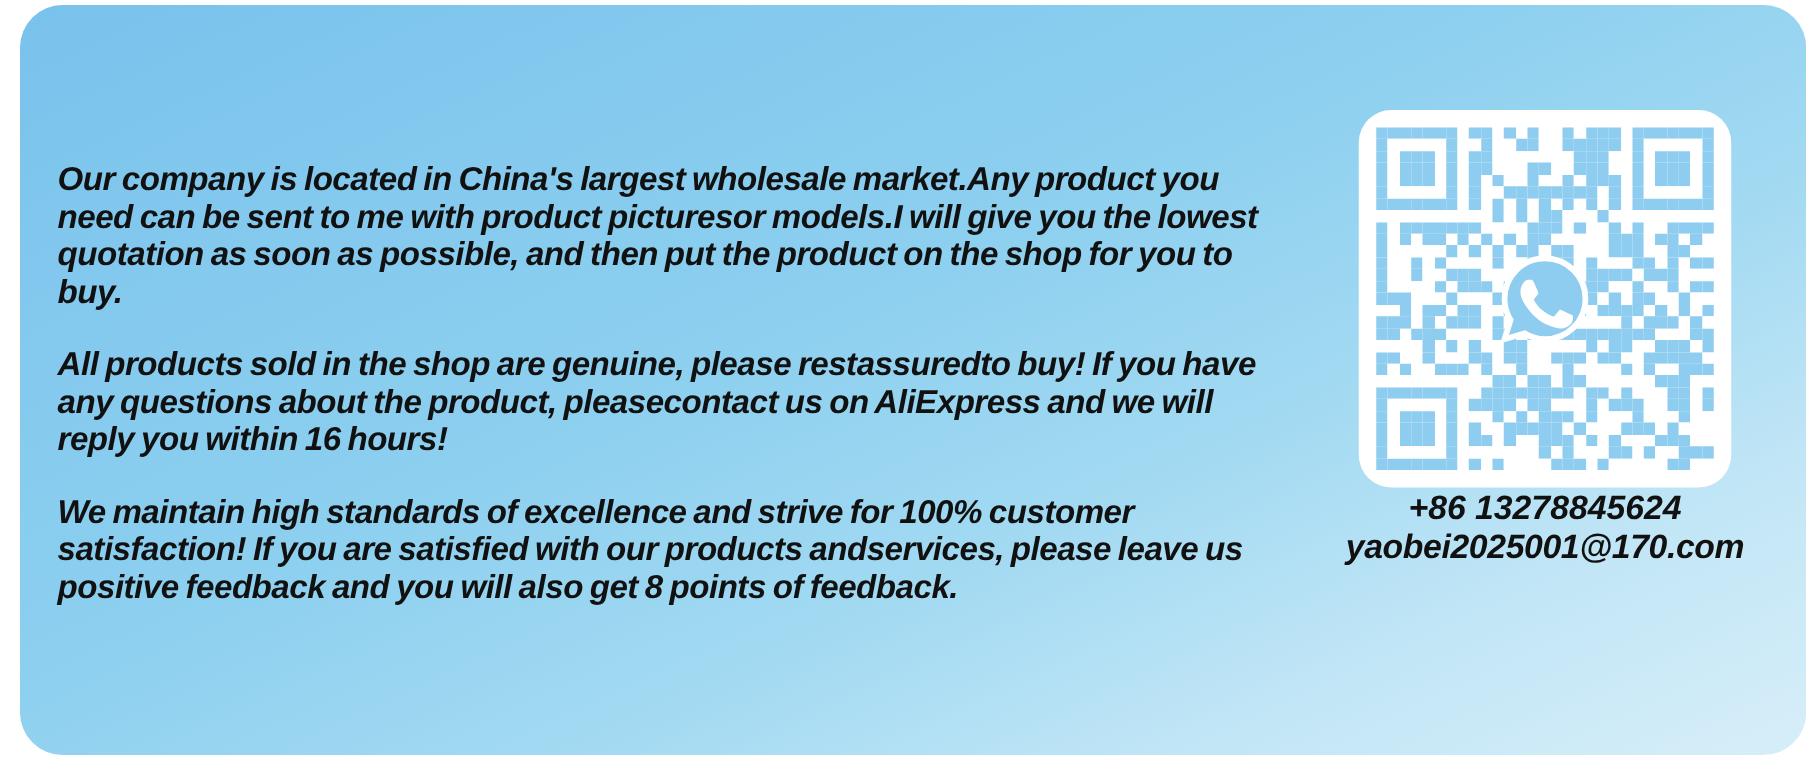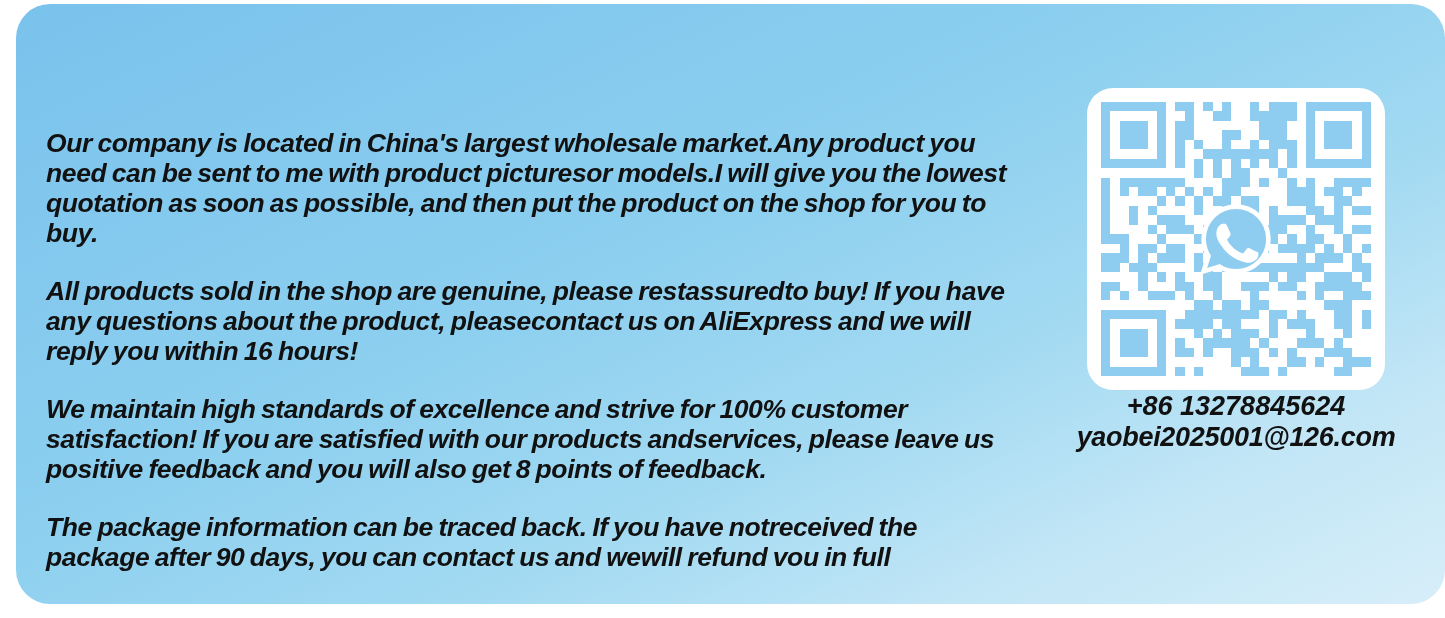--- a/index.html
+++ b/index.html
@@ -155,21 +155,20 @@
 </head>
 <body>
 
 <div class="about-card">
 
 
   <div class="body-copy">
     <p class="paragraph">Our company is located in China's largest wholesale market.Any product you need can be sent to me with product picturesor models.I will give you the lowest quotation as soon as possible, and then put the product on the shop for you to buy.</p>
     <p class="paragraph">All products sold in the shop are genuine, please restassuredto buy! If you have any questions about the product, pleasecontact us on AliExpress and we will reply you within 16 hours!</p>
     <p class="paragraph">We maintain high standards of excellence and strive for 100% customer satisfaction! If you are satisfied with our products andservices, please leave us positive feedback and you will also get 8 points of feedback.</p>
-    <p class="paragraph">The package information can be traced back. If you have notreceived the package after 90 days, you can contact us and wewill refund vou in full</p>
   </div>
 
   <div class="contact-col">
 
     <div class="qr-panel">
       <div class="qr-grid" id="qr-grid">
           <div class="qr-cell-on" style="background: rgb(142, 205, 240);"></div>
           <div class="qr-cell-on" style="background: rgb(142, 205, 240);"></div>
           <div class="qr-cell-on" style="background: rgb(142, 205, 240);"></div>
           <div class="qr-cell-on" style="background: rgb(142, 205, 240);"></div>
@@ -1014,16 +1013,16 @@
       <svg class="wa-badge" viewBox="0 0 64 64">
         <path d="M32 4C16.5 4 4 16.5 4 32c0 5.4 1.5 10.4 4.2 14.7L4 60l13.8-4.1C21.9 58.5 26.8 60 32 60c15.5 0 28-12.5 28-28S47.5 4 32 4z" fill="#8ecdf0" stroke="#ffffff" stroke-width="4"></path>
         <path d="M24.3 20.5c-.7-1.6-1.4-1.6-2.1-1.7h-1.7c-.6 0-1.6.2-2.4 1.1-.8.9-3.1 3.1-3.1 7.5s3.2 8.7 3.6 9.3c.4.6 6.2 9.9 15.3 13.5 7.6 3 9.1 2.4 10.8 2.2 1.6-.1 5.3-2.2 6.1-4.3.7-2.1.7-3.9.5-4.3-.2-.4-.8-.6-1.7-1-.9-.4-5.3-2.6-6.1-2.9-.8-.3-1.4-.4-2 .4-.6.9-2.3 2.9-2.8 3.5-.5.6-1 .7-1.9.2-.9-.4-3.8-1.4-7.2-4.5-2.7-2.4-4.5-5.3-5-6.2-.5-.9 0-1.3.4-1.8.4-.4.9-1 1.3-1.5.4-.5.6-.9.9-1.5.3-.6.1-1.1-.1-1.6-.2-.4-2-4.9-2.8-6.4z" fill="#ffffff"></path>
       </svg>
     </div>
 
 
     <div class="phone-value">+86 13278845624</div>
 
 
-    <div class="email-value">yaobei2025001@126.com</div>
+    <div class="email-value">yaobei2025001@170.com</div>
 
   </div>
 </div>
 
 </body></html>

